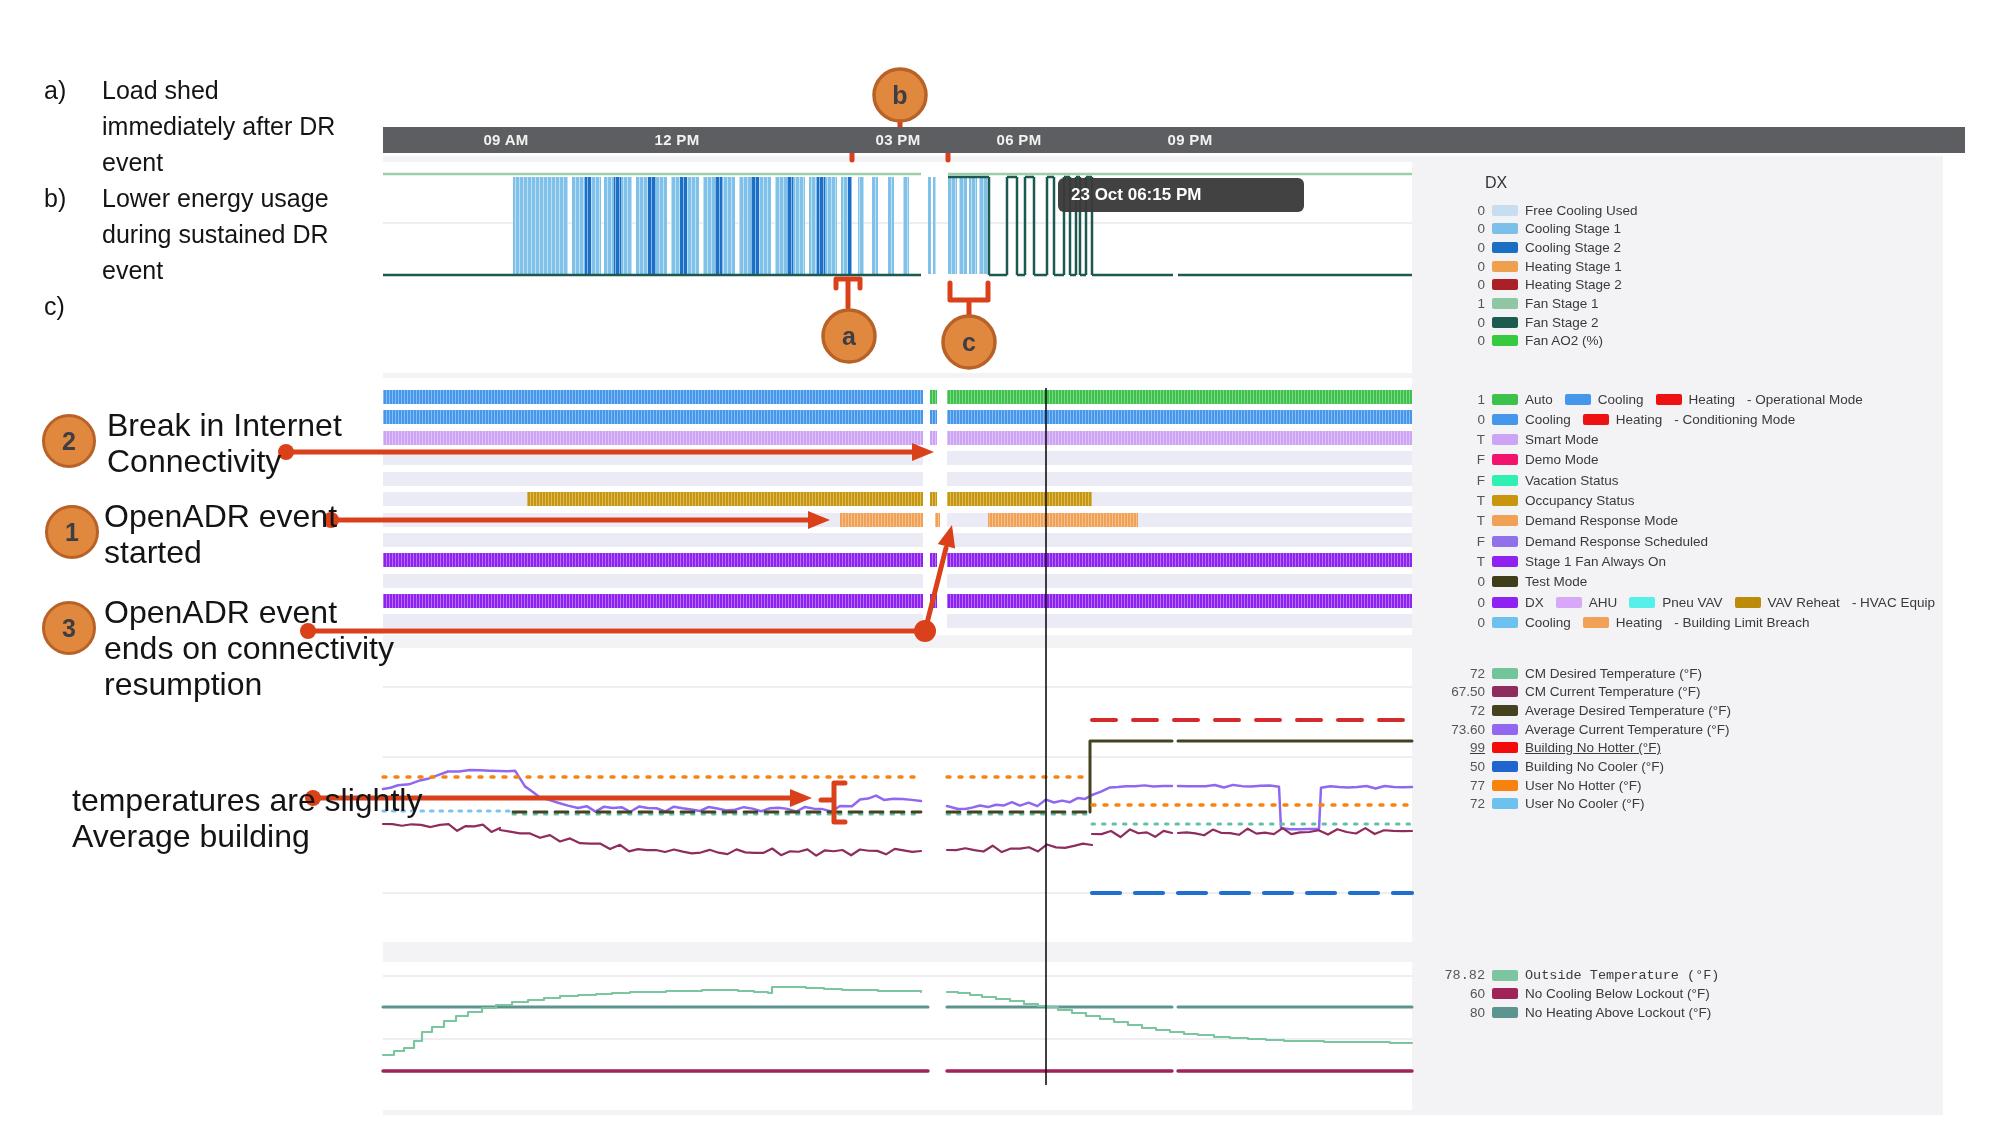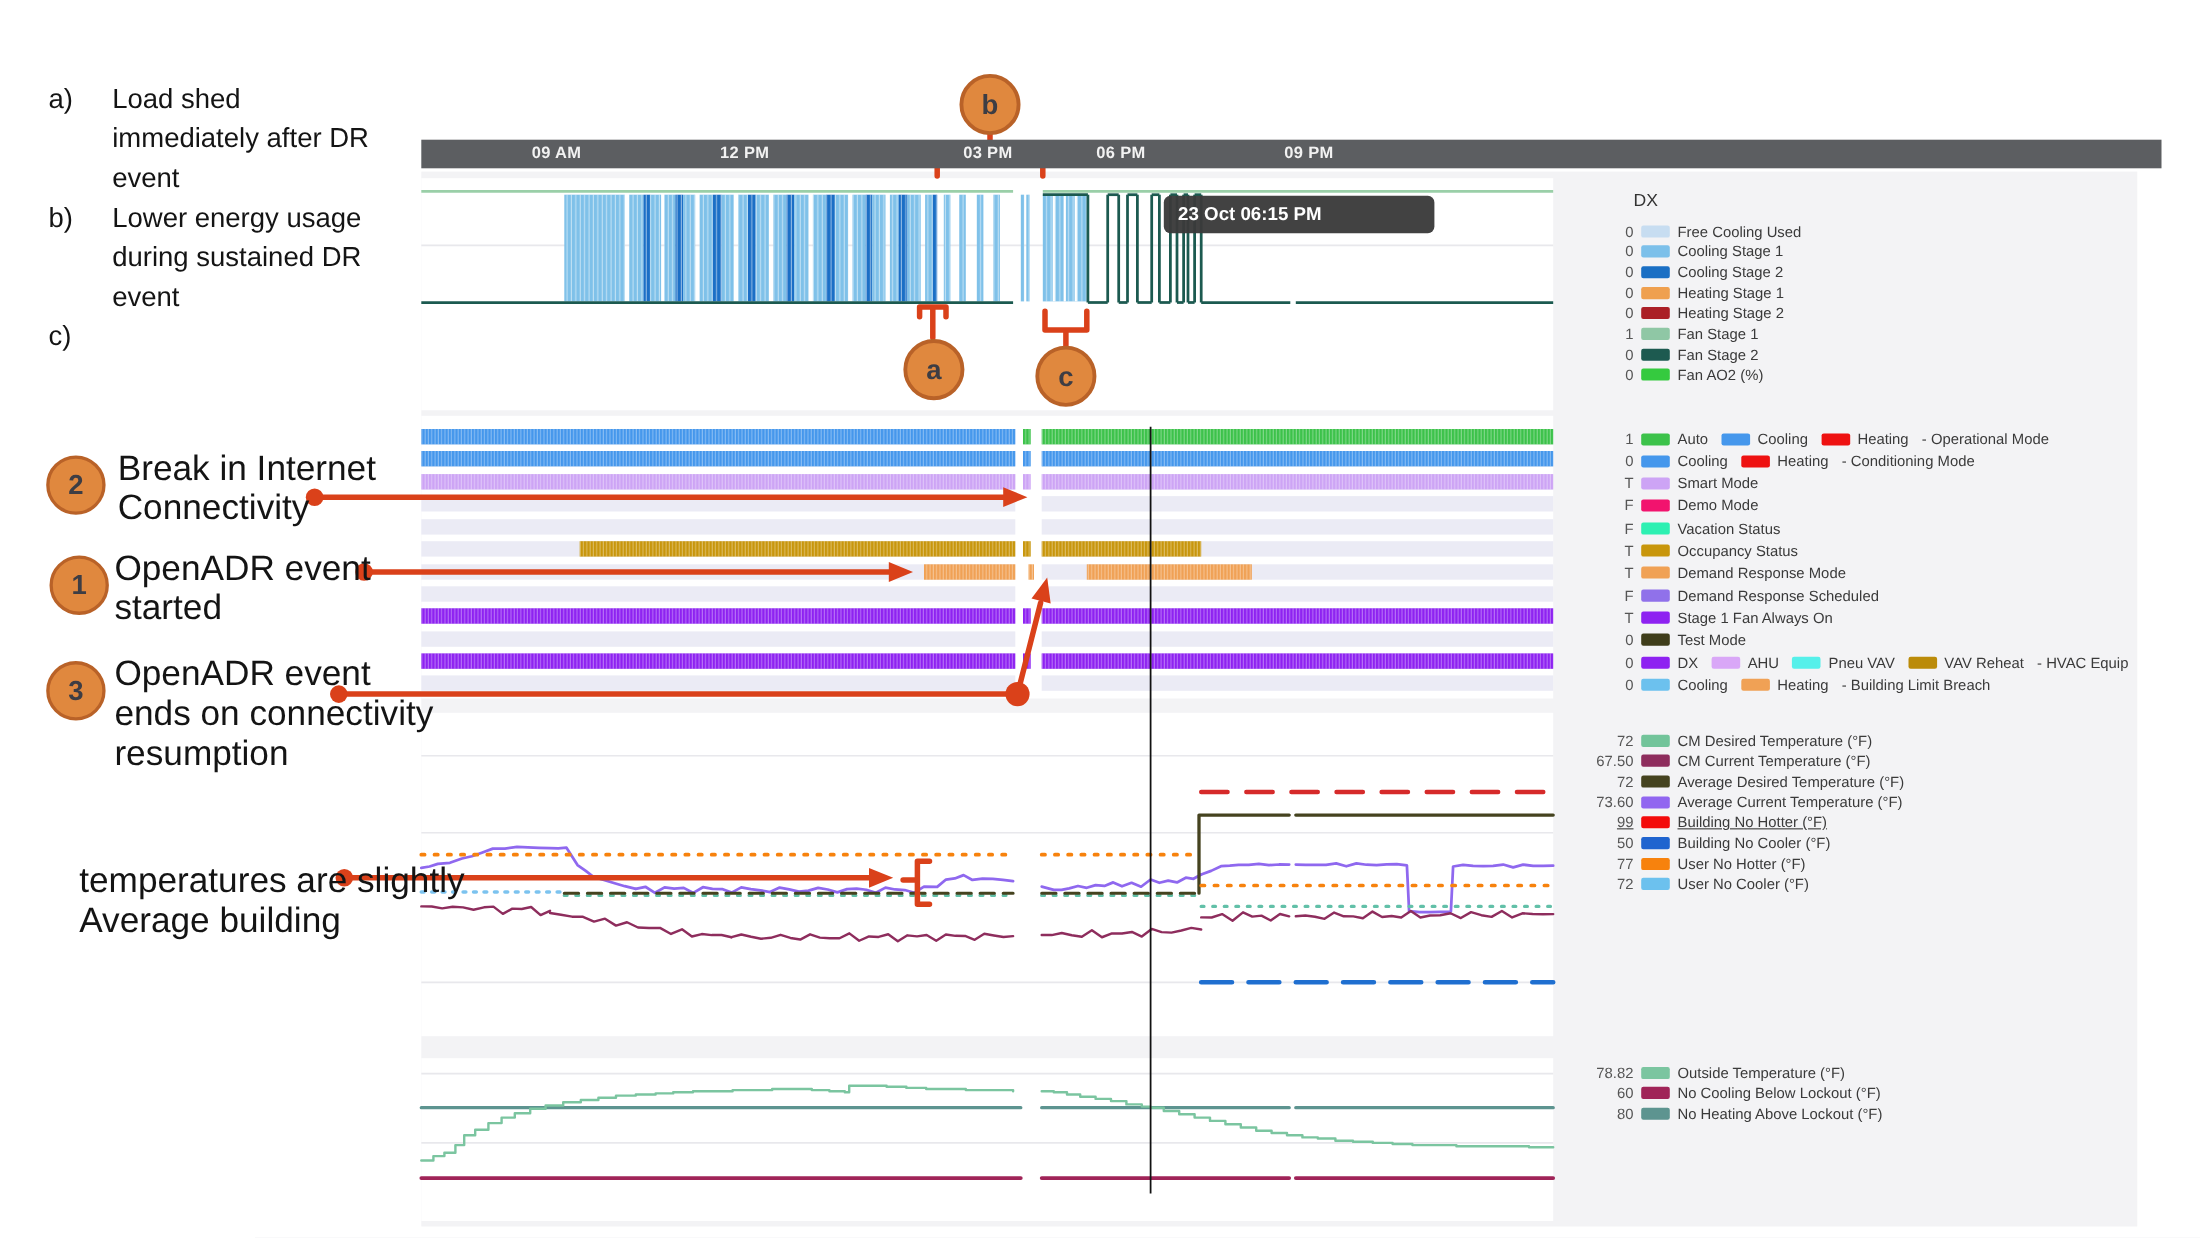--- a/index.html
+++ b/index.html
@@ -495,21 +495,21 @@
       <span class="lsw" style="background: rgb(247, 130, 13);"></span>
       <span class="llab">User No Hotter (°F)</span>
     </div>
     <div class="lrow" style="left: 0px; top: 130.9px;">
       <span class="lval">72</span>
       <span class="lsw" style="background: rgb(108, 193, 238);"></span>
       <span class="llab">User No Cooler (°F)</span>
     </div>
   </div>
 <div class="legend" id="legend-outside" style="left: 1441px; top: 967px;">
-    <div class="lrow" style="left: 0px; top: 0px;">
+    <div class="lrow" style="left: 0px; top: 0px; font-family: Liberation Mono, monospace;">
       <span class="lval">78.82</span>
       <span class="lsw" style="background: rgb(123, 197, 160);"></span>
       <span class="llab">Outside Temperature (°F)</span>
     </div>
     <div class="lrow" style="left: 0px; top: 18.7px;">
       <span class="lval">60</span>
       <span class="lsw" style="background: rgb(160, 36, 88);"></span>
       <span class="llab">No Cooling Below Lockout (°F)</span>
     </div>
     <div class="lrow" style="left: 0px; top: 37.4px;">

